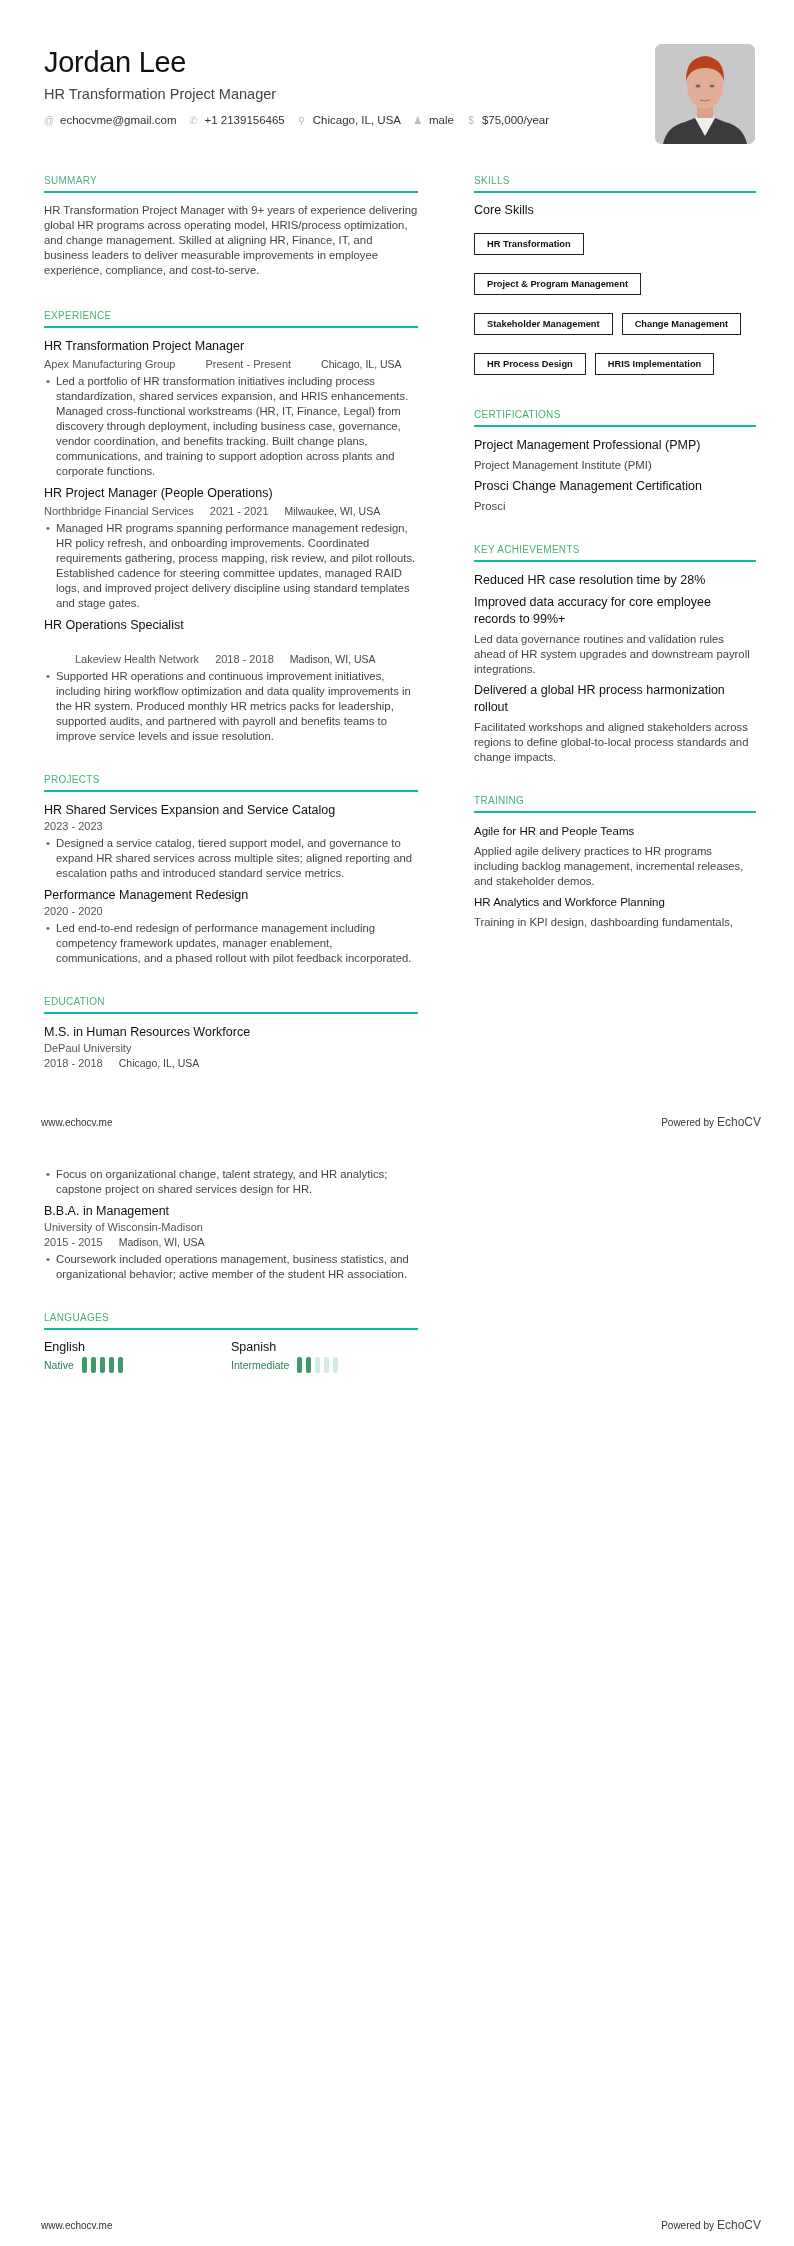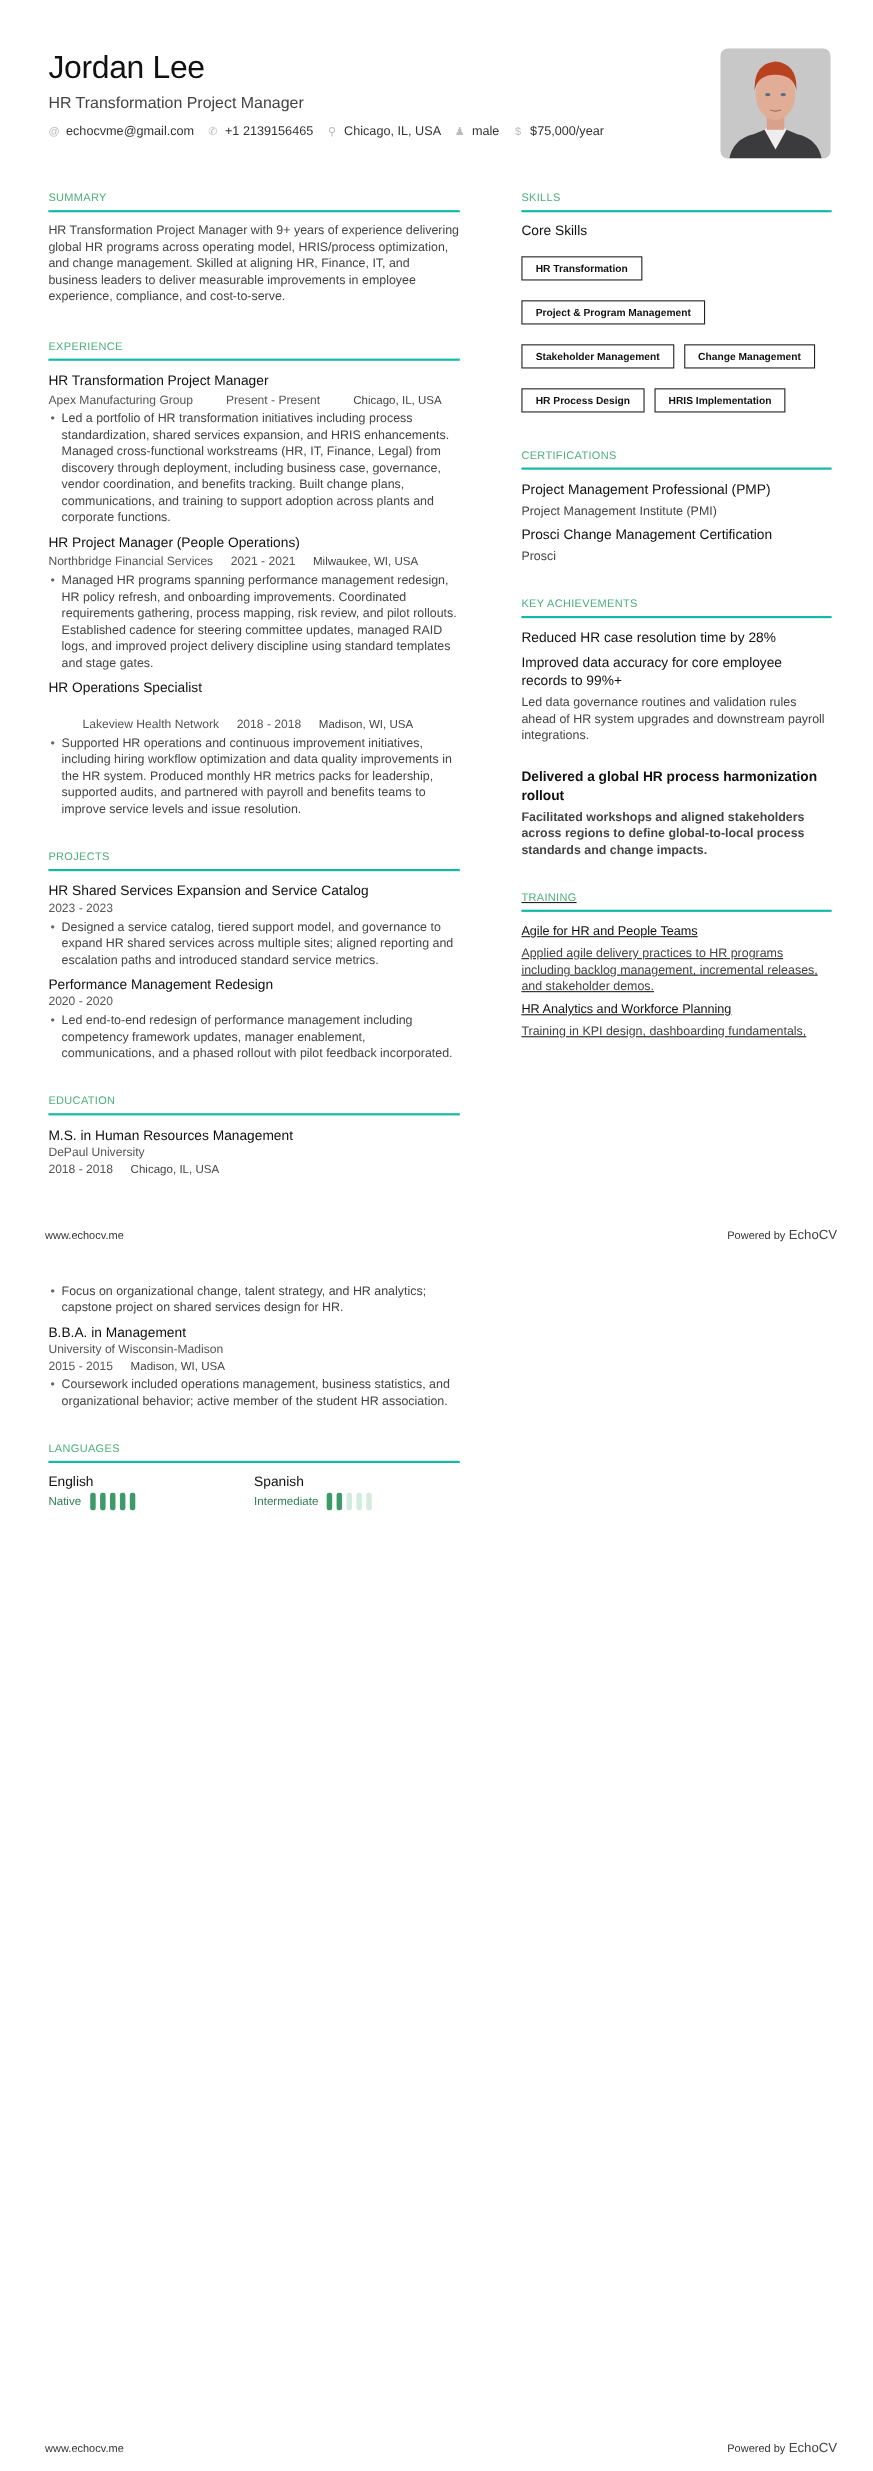--- a/index.html
+++ b/index.html
@@ -162,21 +162,21 @@
         </div>
         <ul class="bullets">
           <li>Led end-to-end redesign of performance management including competency framework updates, manager enablement, communications, and a phased rollout with pilot feedback incorporated.</li>
         </ul>
       </div>
     </section>
 
     <section class="section" style="margin-top:30px;">
       <div class="section-title">EDUCATION</div>
       <div>
-        <div class="item-title">M.S. in Human Resources Management</div>
+        <div class="item-title">M.S. in Human Resources Workforce</div>
         <div class="meta">
           <span>DePaul University</span>
         </div>
         <div class="meta">
           <span>2018 - 2018</span>
           <span class="loc">Chicago, IL, USA</span>
         </div>
       </div>
     </section>
   </div>
@@ -213,27 +213,27 @@
 
     <section class="section" style="margin-top:30px;">
       <div class="section-title">KEY ACHIEVEMENTS</div>
       <div>
         <div class="item-title">Reduced HR case resolution time by 28%</div>
       </div>
       <div style="margin-top:5px;">
         <div class="item-title">Improved data accuracy for core employee records to 99%+</div>
         <div class="body-text" style="margin-top:4px;">Led data governance routines and validation rules ahead of HR system upgrades and downstream payroll integrations.</div>
       </div>
-      <div style="margin-top:21px;font-weight:bold;">
+      <div style="margin-top:5px;">
         <div class="item-title">Delivered a global HR process harmonization rollout</div>
         <div class="body-text" style="margin-top:4px;">Facilitated workshops and aligned stakeholders across regions to define global-to-local process standards and change impacts.</div>
       </div>
     </section>
 
-    <section class="section" style="margin-top:30px;text-decoration:underline;">
+    <section class="section" style="margin-top:30px;">
       <div class="section-title">TRAINING</div>
       <div>
         <div class="item-title" style="font-size:11.5px;">Agile for HR and People Teams</div>
         <div class="body-text" style="margin-top:4px;">Applied agile delivery practices to HR programs including backlog management, incremental releases, and stakeholder demos.</div>
       </div>
       <div style="margin-top:5px;">
         <div class="item-title" style="font-size:11.5px;">HR Analytics and Workforce Planning</div>
         <div class="body-text" style="margin-top:4px;">Training in KPI design, dashboarding fundamentals,</div>
       </div>
     </section>

